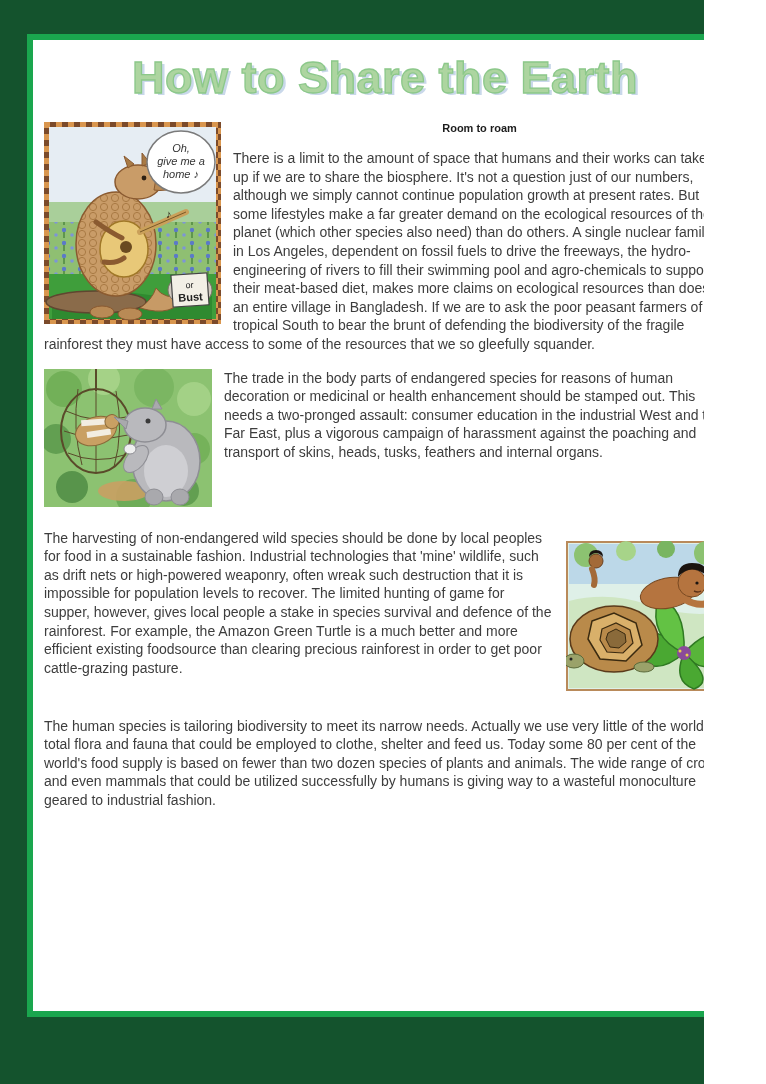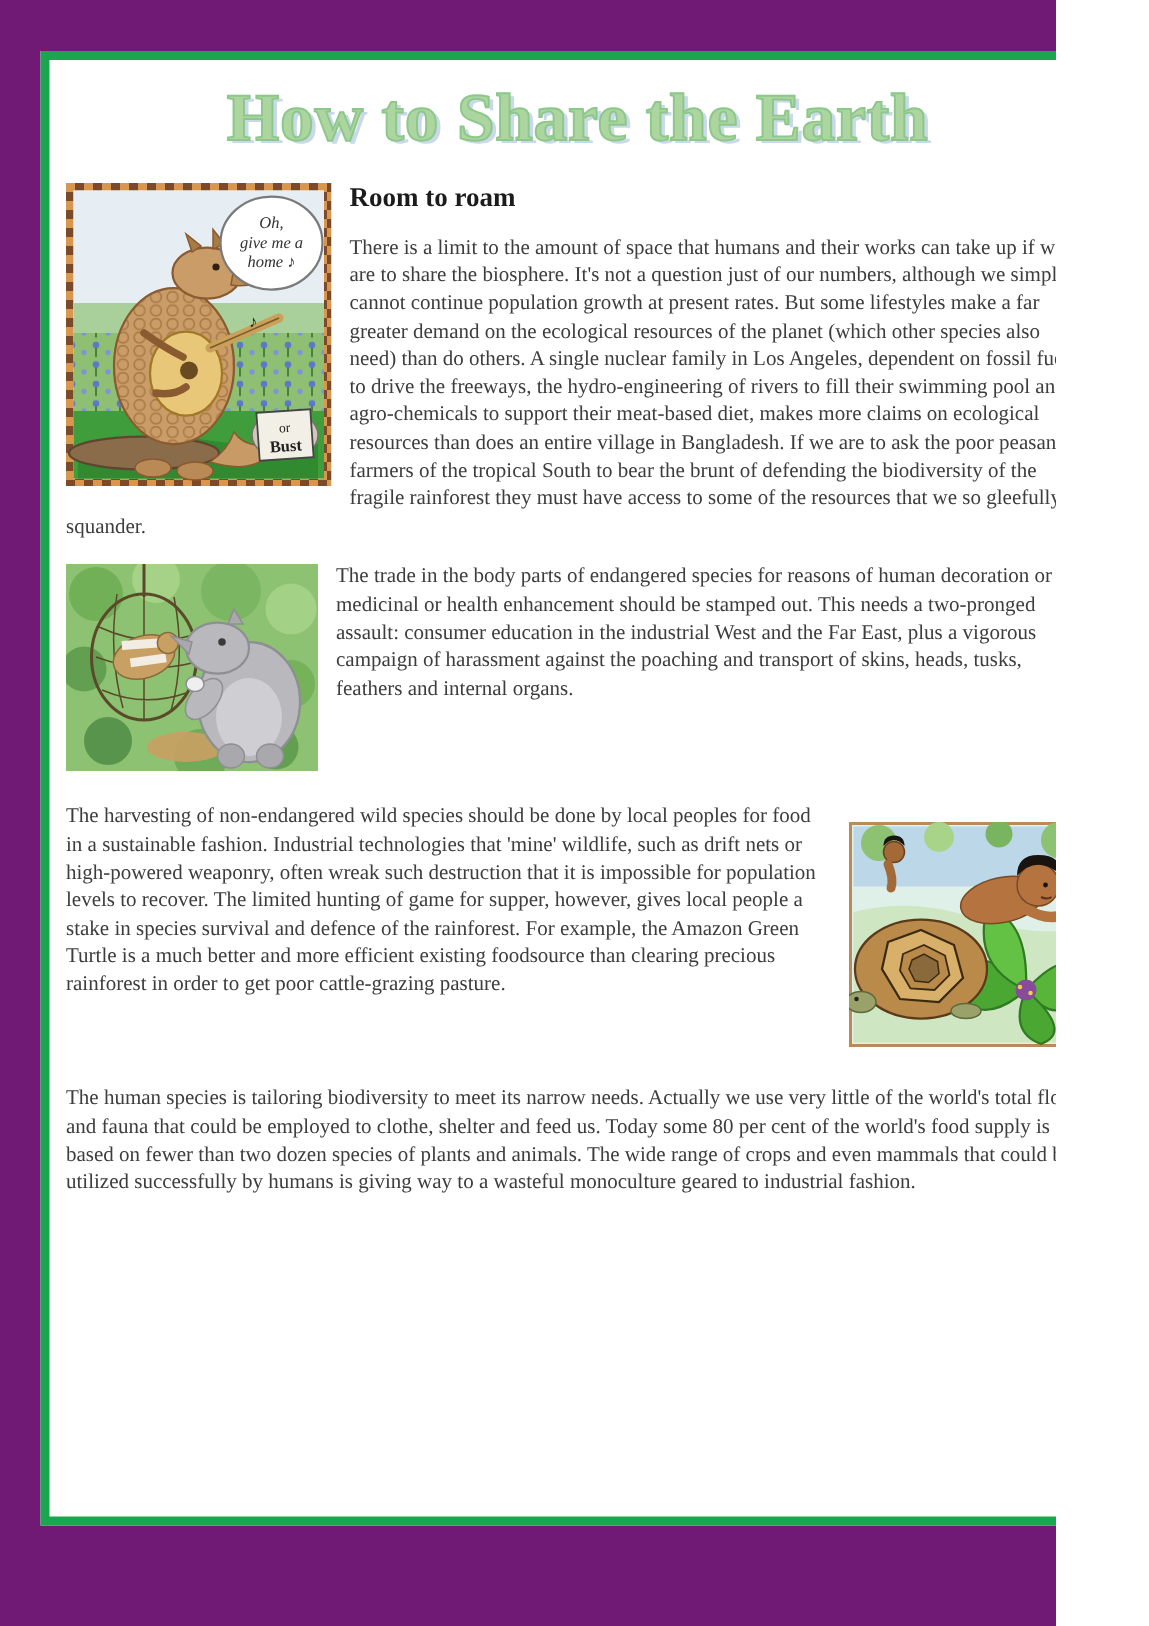--- a/index.html
+++ b/index.html
@@ -1,38 +1,38 @@
 <!DOCTYPE html>
 <html><head>
 <meta charset="utf-8">
 <style>
   html,body { margin:0; padding:0; background:#ffffff; }
   .page {
-    position:relative; width:704px; height:1084px; background:#701a75;
-    font-family:Liberation Serif, serif; overflow:hidden;
+    position:relative; width:704px; height:1084px; background:#14532d;
+    font-family:Liberation Sans, sans-serif; overflow:hidden;
   }
   .frame {
     position:absolute; left:27px; top:34px; width:713px; height:983px;
     border:6px solid #1aa64e; box-sizing:border-box; background:#ffffff;
   }
   .content { padding:6px 8px 0 11px; }
   .doc-title {
     margin:6px 0 0 0; text-align:center;
     font-size:45px; font-weight:bold; letter-spacing:0.5px;
     color:#add5a0;
     -webkit-text-stroke:1.3px #8cc88a;
     text-shadow:3px 2px 0 #c9d8ea;
   }
   .section { margin:0; }
   .section::after { content:""; display:block; clear:both; }
   .sec-1 { margin-top:18px; }
   .sec-2 { margin-top:14px; }
   .sec-3 { margin-top:16px; }
   .sec-4 { margin-top:20px; }
-  h3 { margin:0; font-size:18px; font-weight:bold; color:#1c1c1c; line-height:1.1; }
+  h3 { margin:0; font-size:11px; font-weight:bold; color:#1c1c1c; line-height:1.1;text-align:center; }
   p  { margin:15px 0 0 0; font-size:14px; line-height:18.6px; color:#3d3d3d; }
   .img-left  { float:left;  margin:0 12px 6px 0; }
   .img-right { float:right; margin:12px 0 6px 12px; }
   svg { display:block; }
   .watermark {
     position:absolute; right:26px; top:1044px;
     font-size:17px; color:#a0a0a0; letter-spacing:0.3px;margin-top:48px;
   }
 </style>
 </head>

